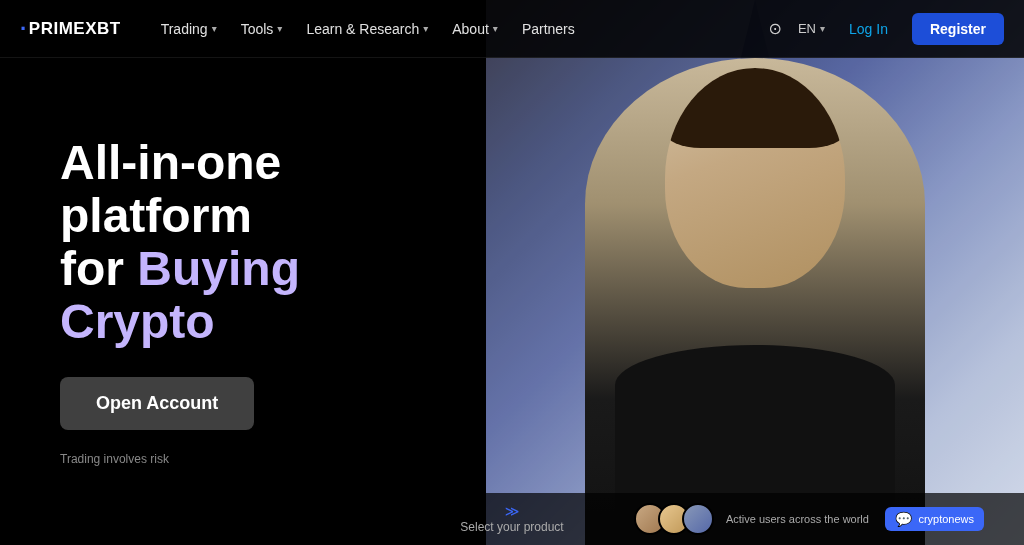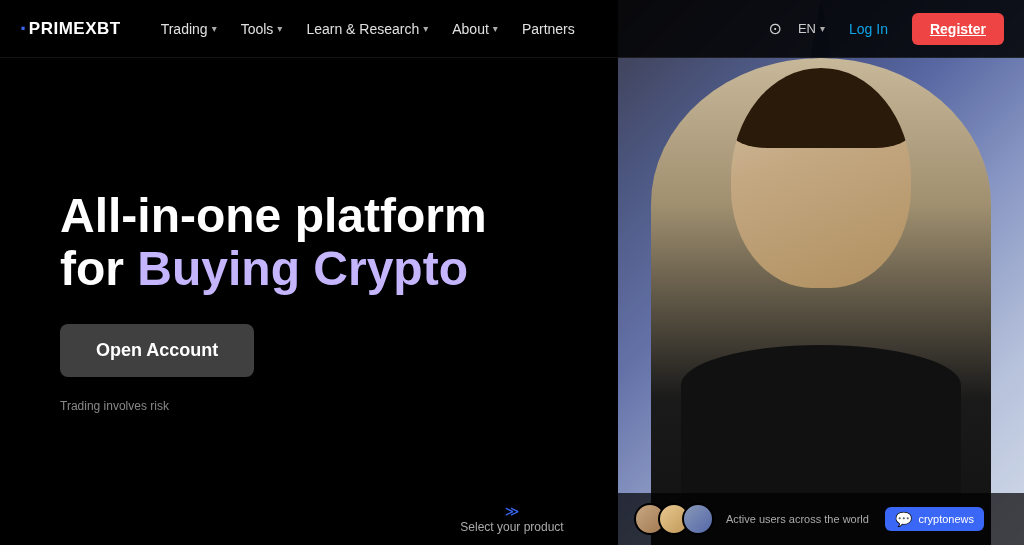--- a/index.html
+++ b/index.html
@@ -103,42 +103,41 @@
     }
 
     .nav-login {
       color: #0ea5e9;
       font-size: 14px;
       cursor: pointer;
       padding: 6px 12px;
     }
 
     .nav-register {
-      background: #ef4444;
+      background: #1d4ed8;
       color: #fff;
       font-size: 14px;
       font-weight: 600;
       padding: 8px 18px;
       border-radius: 6px;
       cursor: pointer;
       border: none;
       white-space: nowrap;
-      text-decoration: underline;
     }
 
     
     .hero {
       position: absolute;
       top: 0; left: 0; right: 0; bottom: 0;
       display: flex;
     }
 
     
     .hero-left {
-      width: 618px;
+      width: 486px;
       background: #000;
       display: flex;
       flex-direction: column;
       justify-content: center;
       padding: 0 44px 0 60px;
       padding-top: 58px;
       position: relative;
       z-index: 2;
     }
 

